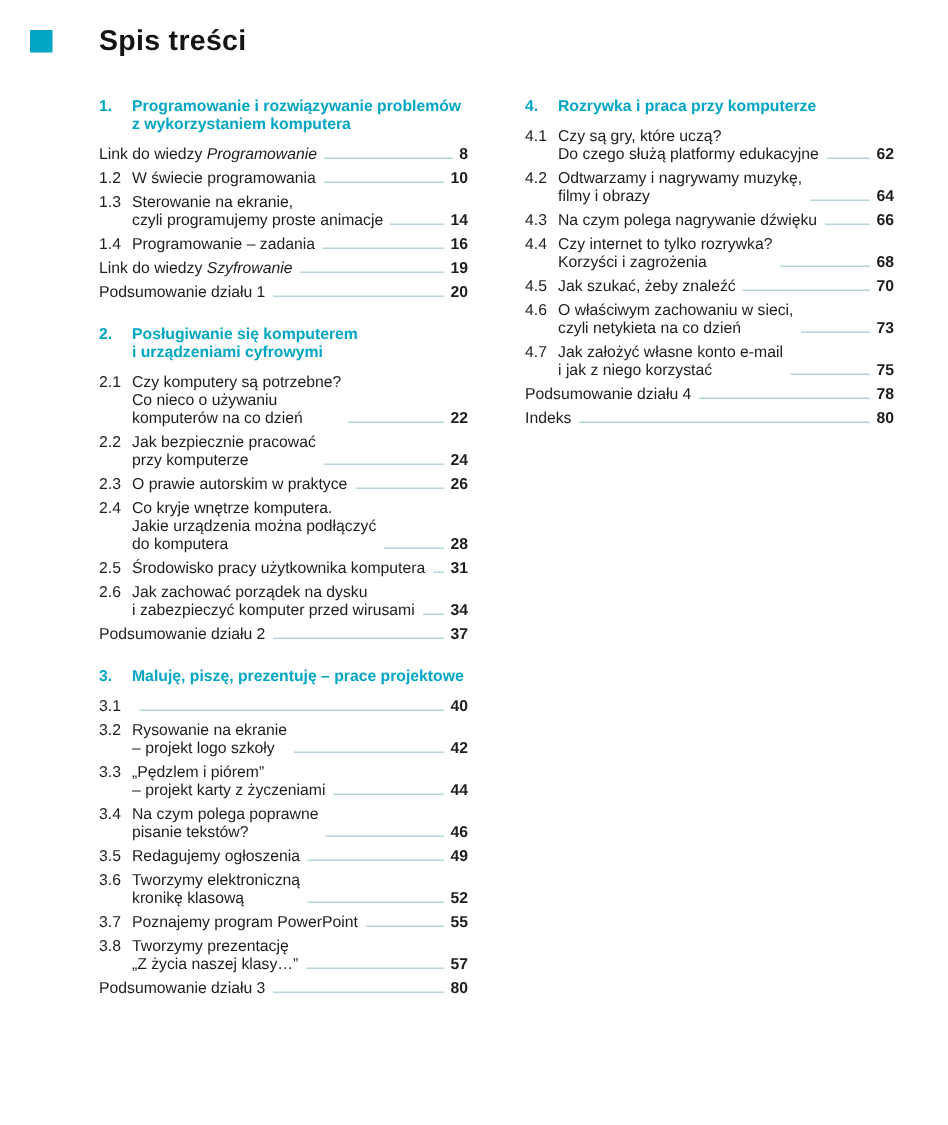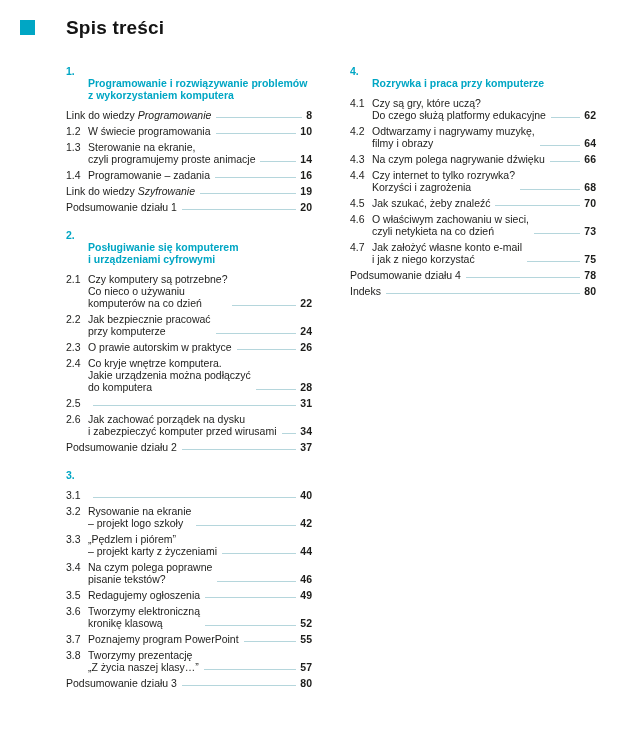--- a/index.html
+++ b/index.html
@@ -51,21 +51,21 @@
   }
   .col { width: 246px; flex: none; font-size: 10.5px; line-height: 12px; }
   .section + .section { margin-top: 16px; }
   .sec-head {
     display: flex;
     color: var(--accent);
     font-weight: 700;
     margin-bottom: 8px;
   }
   .sec-num { width: 22px; flex: none; }
-  .sec-title { white-space: pre; margin-top: 12px; }
+  .sec-title { white-space: pre; }
   .entry { display: flex; margin-bottom: 4px; }
   .e-num { width: 22px; flex: none; }
   .e-body { flex: 1; display: flex; align-items: flex-end; min-width: 0; }
   .e-title { white-space: pre-line; }
   .e-title i { font-style: italic; }
   .leader {
     flex: 1 1 auto;
     min-width: 5px;
     border-bottom: 1px solid var(--leader);
     margin: 0 4px 3px 5px;
@@ -175,20 +175,21 @@
               <span class="e-title">Co kryje wnętrze komputera.
 Jakie urządzenia można podłączyć
 do komputera</span>
               <span class="leader"></span>
               <span class="e-page">28</span>
             </div>
           </div>
           <div class="entry">
             <span class="e-num">2.5</span>
             <div class="e-body">
+              <span class="e-title">Środowisko pracy użytkownika komputera</span>
               <span class="leader"></span>
               <span class="e-page">31</span>
             </div>
           </div>
           <div class="entry">
             <span class="e-num">2.6</span>
             <div class="e-body">
               <span class="e-title">Jak zachować porządek na dysku
 i zabezpieczyć komputer przed wirusami</span>
               <span class="leader"></span>
@@ -199,20 +200,21 @@
             <div class="e-body">
               <span class="e-title">Podsumowanie działu 2</span>
               <span class="leader"></span>
               <span class="e-page">37</span>
             </div>
           </div>
         </div>
         <div class="section">
           <div class="sec-head">
             <span class="sec-num">3.</span>
+            <span class="sec-title">Maluję, piszę, prezentuję – prace projektowe</span>
           </div>
           <div class="entry">
             <span class="e-num">3.1</span>
             <div class="e-body">
               <span class="leader"></span>
               <span class="e-page">40</span>
             </div>
           </div>
           <div class="entry">
             <span class="e-num">3.2</span>

